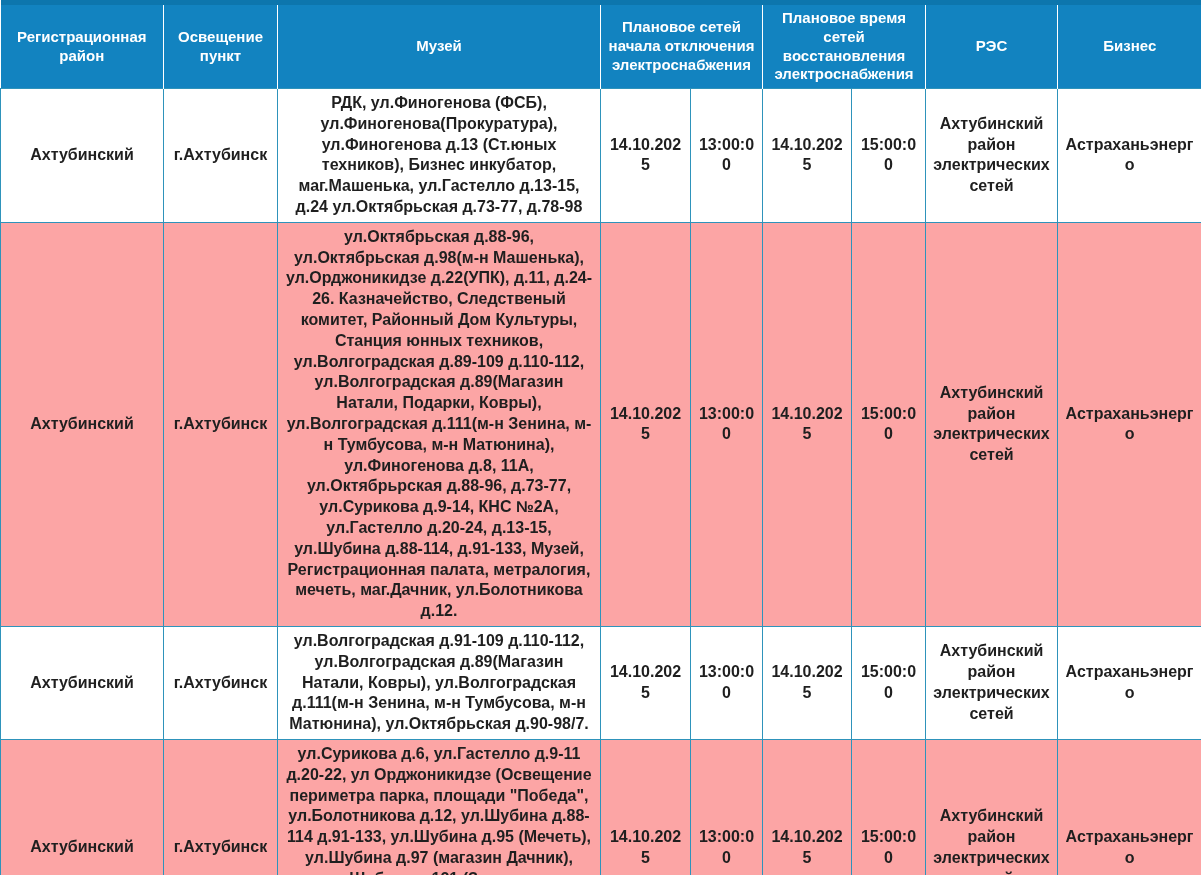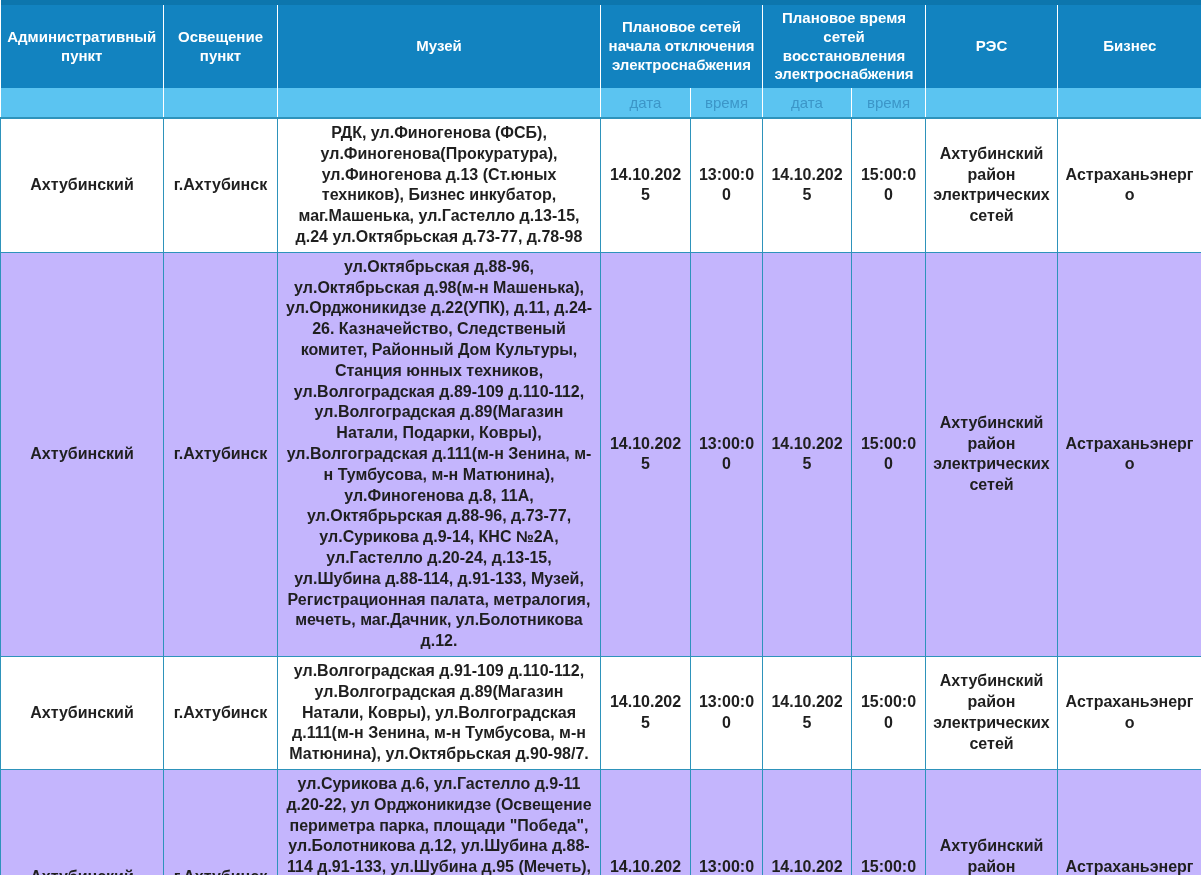--- a/index.html
+++ b/index.html
@@ -47,21 +47,21 @@
     border: 1px solid #2e93bb;
     color: #1f1f1f;
     font-weight: 700;
     font-size: 16px;
     line-height: 1.3;
     text-align: center;
     vertical-align: middle;
     padding: 4px 7px;
     word-wrap: break-word;
   }
-  tbody tr.alt td { background: #c4b5fd; }
+  tbody tr.alt td { background: #fca5a5; }
   tbody tr.plain td { background: #ffffff; }
   tr.r0 { height: 115px; }
   tr.r1 { height: 280px; }
   tr.r2 { height: 105px; }
   tr.r3 { height: 176px; }
 </style>
 </head>
 <body>
 
 <table class="outage">
@@ -71,38 +71,27 @@
       <col style="width:323px">
     <col style="width:90px">
       <col style="width:72px">
       <col style="width:89px">
     <col style="width:74px">
       <col style="width:132px">
       <col style="width:144px">
   </colgroup>
   <thead>
     <tr>
-      <th class="hdr">Административный пункт</th>
+      <th class="hdr">Регистрационная район</th>
       <th class="hdr">Освещение пункт</th>
       <th class="hdr">Музей</th>
       <th class="hdr" colspan="2">Плановое сетей начала отключения электроснабжения</th>
       <th class="hdr" colspan="2">Плановое время сетей восстановления электроснабжения</th>
       <th class="hdr">РЭС</th>
       <th class="hdr">Бизнес</th>
-    </tr>
-    <tr>
-      <td class="sub"></td>
-      <td class="sub"></td>
-      <td class="sub"></td>
-      <td class="sub">дата</td>
-      <td class="sub">время</td>
-      <td class="sub">дата</td>
-      <td class="sub">время</td>
-      <td class="sub"></td>
-      <td class="sub"></td>
     </tr>
   </thead>
   <tbody>
     <tr class="r0 plain">
       <td>Ахтубинский</td>
       <td>г.Ахтубинск</td>
       <td>РДК, ул.Финогенова (ФСБ), ул.Финогенова(Прокуратура), ул.Финогенова д.13 (Ст.юных техников), Бизнес инкубатор, маг.Машенька, ул.Гастелло д.13-15, д.24 ул.Октябрьская д.73-77, д.78-98</td>
       <td>14.10.2025</td>
       <td>13:00:00</td>
       <td>14.10.2025</td>

